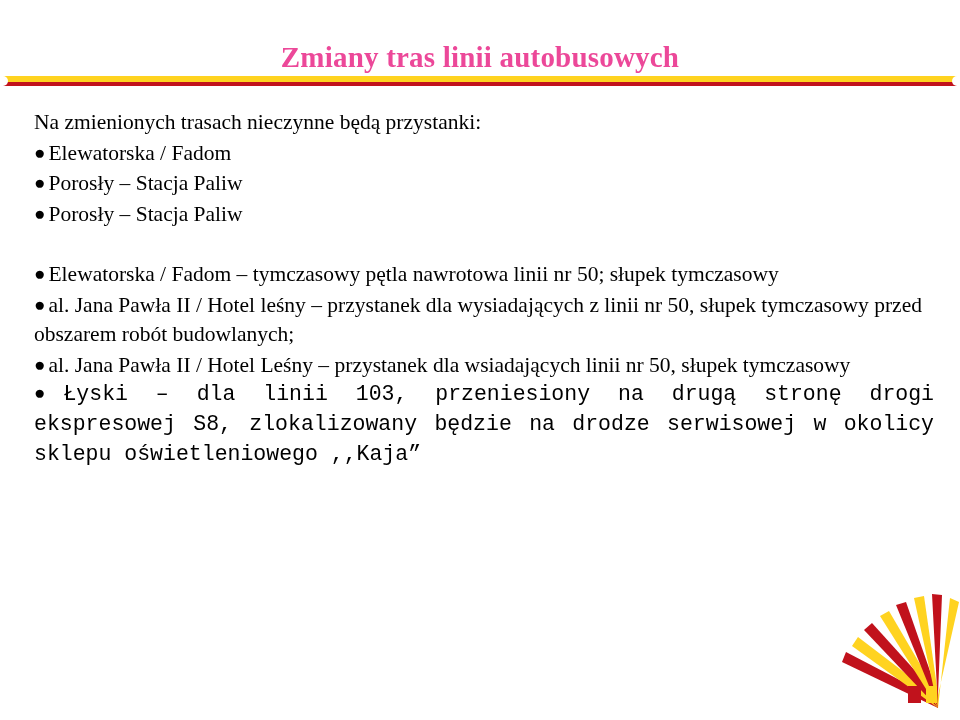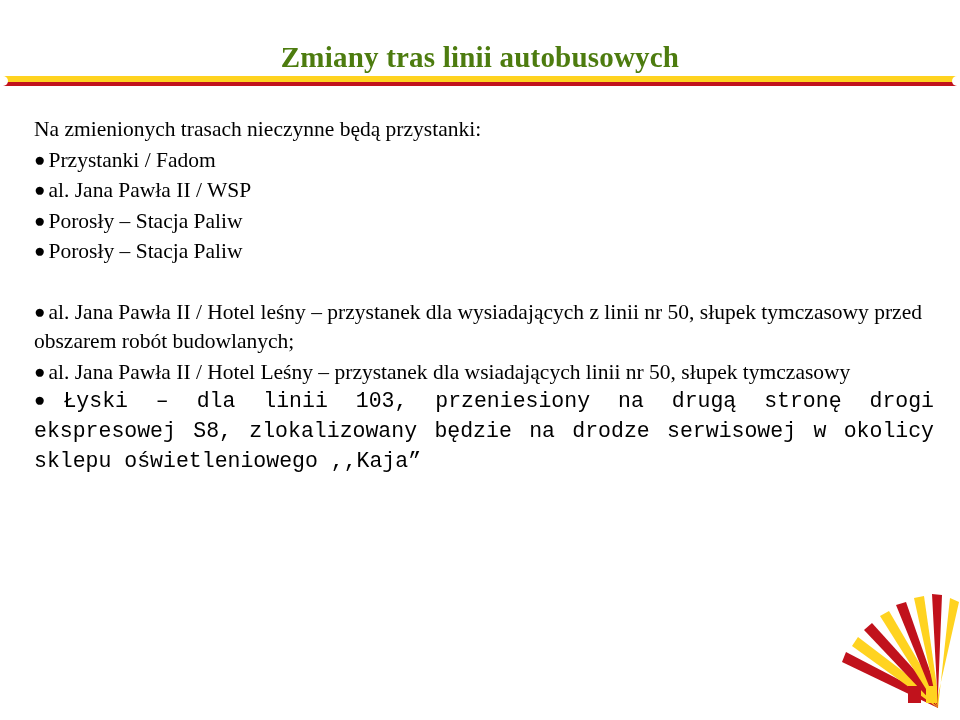--- a/index.html
+++ b/index.html
@@ -27,21 +27,21 @@
   .title {
     position: absolute;
     top: 22px;
     left: 0;
     width: 960px;
     text-align: center;
     font-family: "Liberation Serif", serif;
     font-weight: bold;
     font-size: 29px;
     letter-spacing: 0.2px;
-    color: #4d7c0f;
+    color: #ec4899;
   }
 
   
   .divider {
     position: absolute;
     left: 0;
     width: 960px;
     height: 11px;
     top: 76px;
   }
@@ -81,21 +81,20 @@
   }
 
   
   .body-text {
     position: absolute;
     left: 34px;
     top: 108px;
     width: 900px;
     font-size: 21.5px;
     line-height: 29.6px;
-    margin-top: 7px;
   }
   .body-text p {
     margin: 0;
     padding: 0;
   }
   .para-justify {
     text-align: justify;
     text-justify: inter-word;
     font-family: Liberation Mono, monospace;
   }
@@ -130,28 +129,28 @@
     <div class="bar-yellow"></div>
     <div class="bar-red"></div>
     <div class="cap-left"></div>
     <div class="cap-right"></div>
   </div>
 
   <div class="body-text">
 
     <p>Na zmienionych trasach nieczynne będą przystanki:</p>
 
-    <p><span class="bullet-dot">●</span><span>Przystanki / Fadom</span></p>
-    <p><span class="bullet-dot">●</span><span>al. Jana Pawła II / WSP</span></p>
+    <p><span class="bullet-dot">●</span><span>Elewatorska / Fadom</span></p>
     <p><span class="bullet-dot">●</span><span>Porosły – Stacja Paliw</span></p>
     <p><span class="bullet-dot">●</span><span>Porosły – Stacja Paliw</span></p>
 
     <div class="spacer"></div>
 
 
+    <p><span class="bullet-dot">●</span><span>Elewatorska / Fadom – tymczasowy pętla nawrotowa linii nr 50; słupek tymczasowy</span></p>
     <p><span class="bullet-dot">●</span><span>al. Jana Pawła II / Hotel leśny – przystanek dla wysiadających z linii nr 50, słupek tymczasowy przed obszarem robót budowlanych;</span></p>
     <p><span class="bullet-dot">●</span><span>al. Jana Pawła II / Hotel Leśny – przystanek dla wsiadających linii nr 50, słupek tymczasowy</span></p>
     <p class="para-justify"><span class="bullet-dot">●</span><span>Łyski – dla linii 103, przeniesiony na drugą stronę drogi ekspresowej S8, zlokalizowany będzie na drodze serwisowej w okolicy sklepu oświetleniowego ,,Kaja”</span></p>
 
   </div>
 
   <div class="sunburst">
     <svg width="180" height="140" viewBox="0 0 180 140" xmlns="http://www.w3.org/2000/svg">
       <g transform="translate(158,128)">
         <g>

